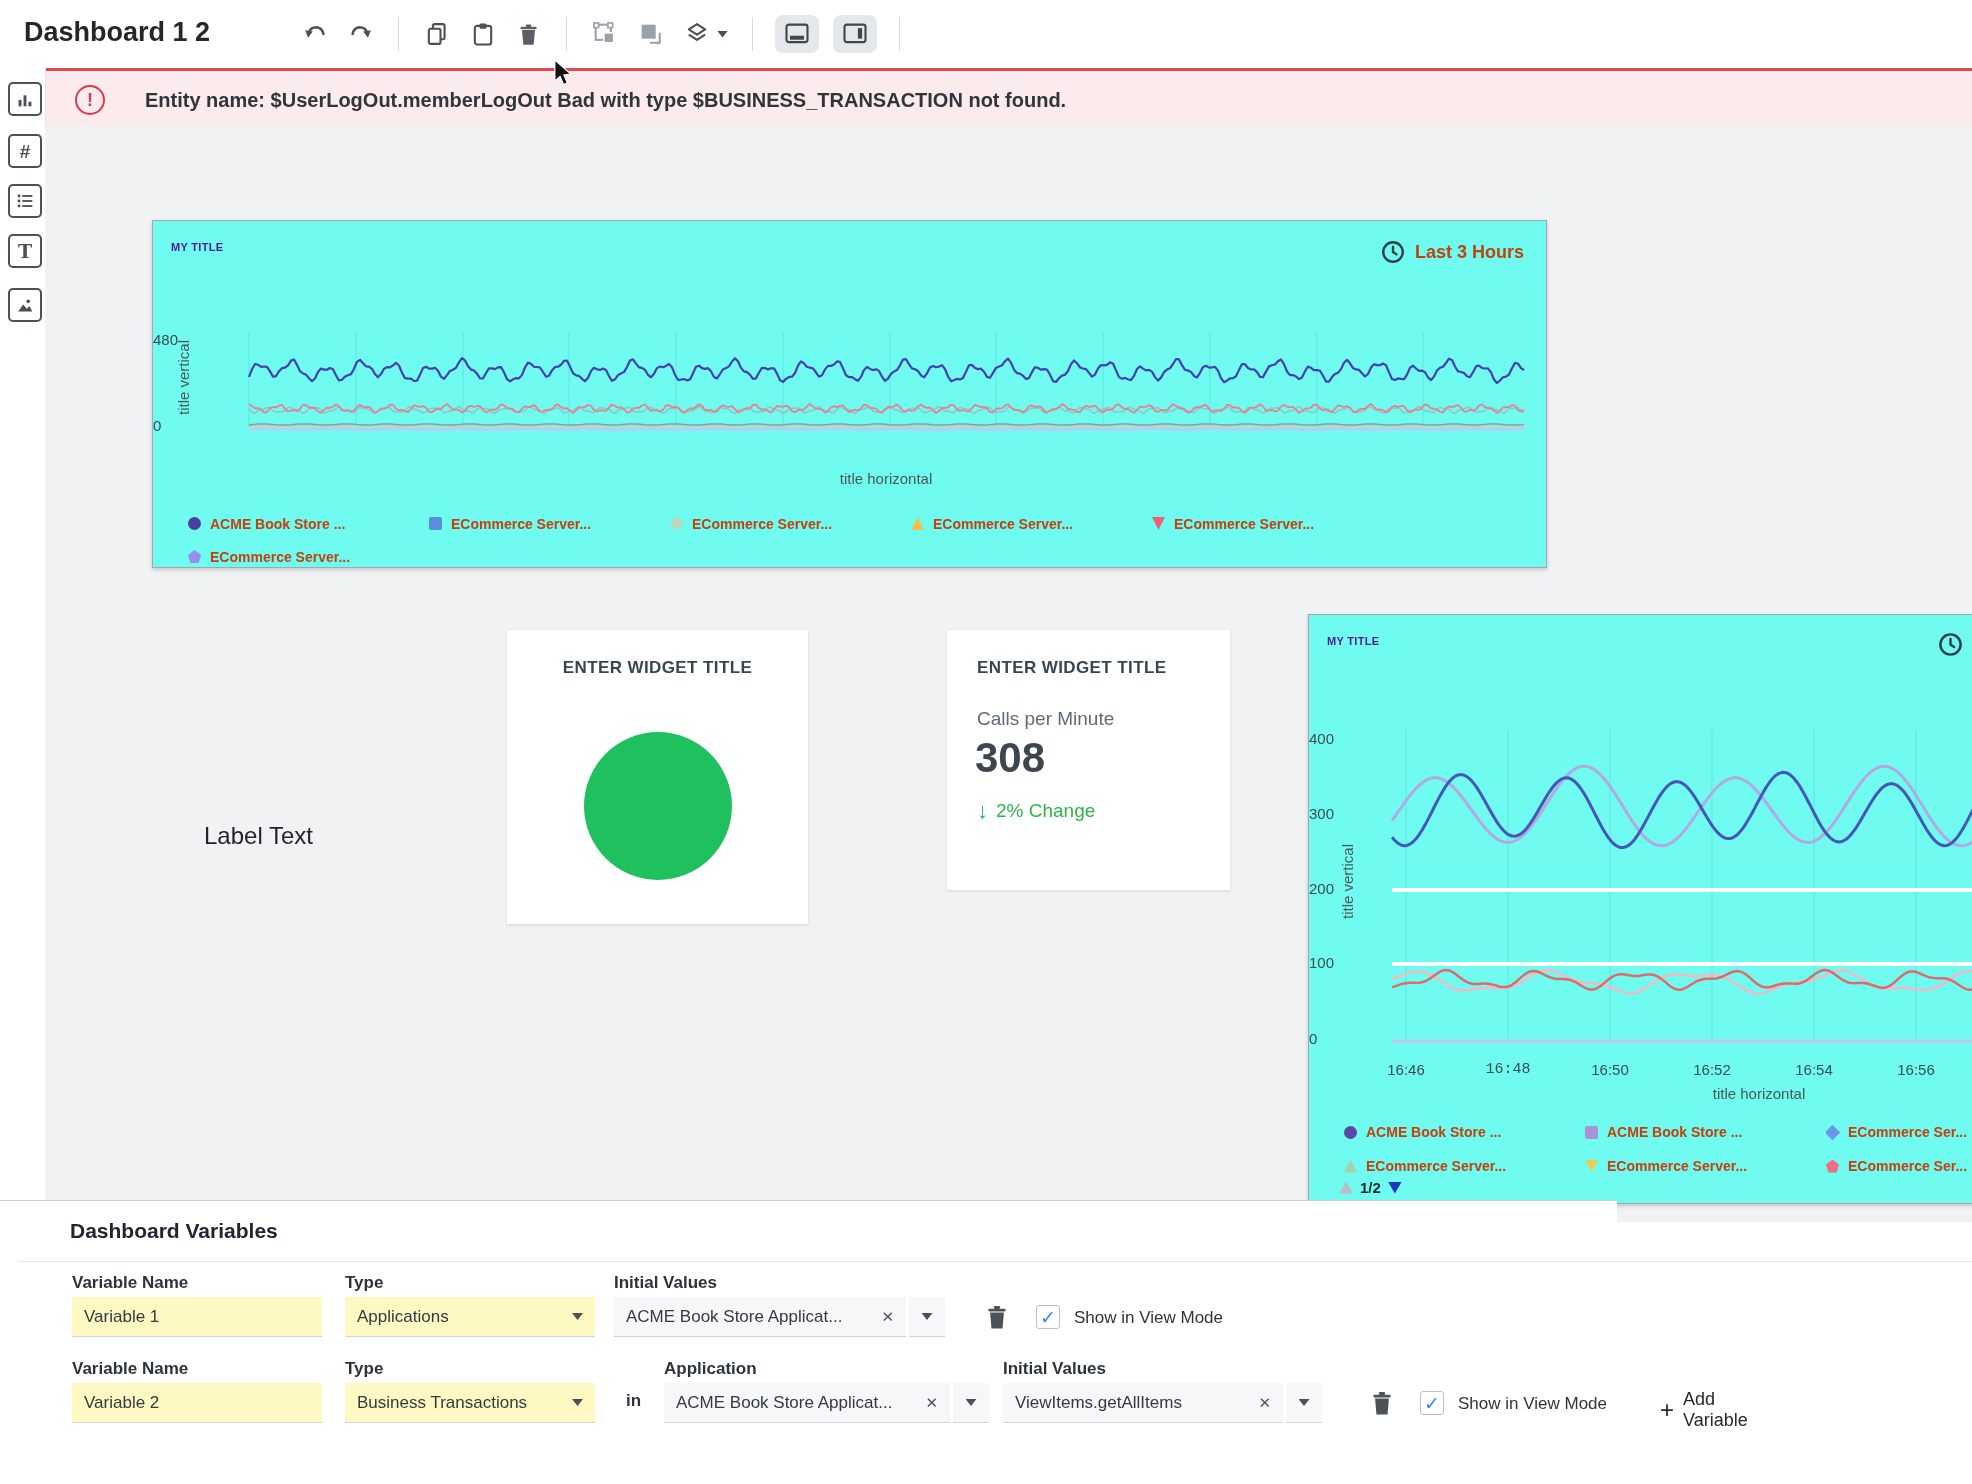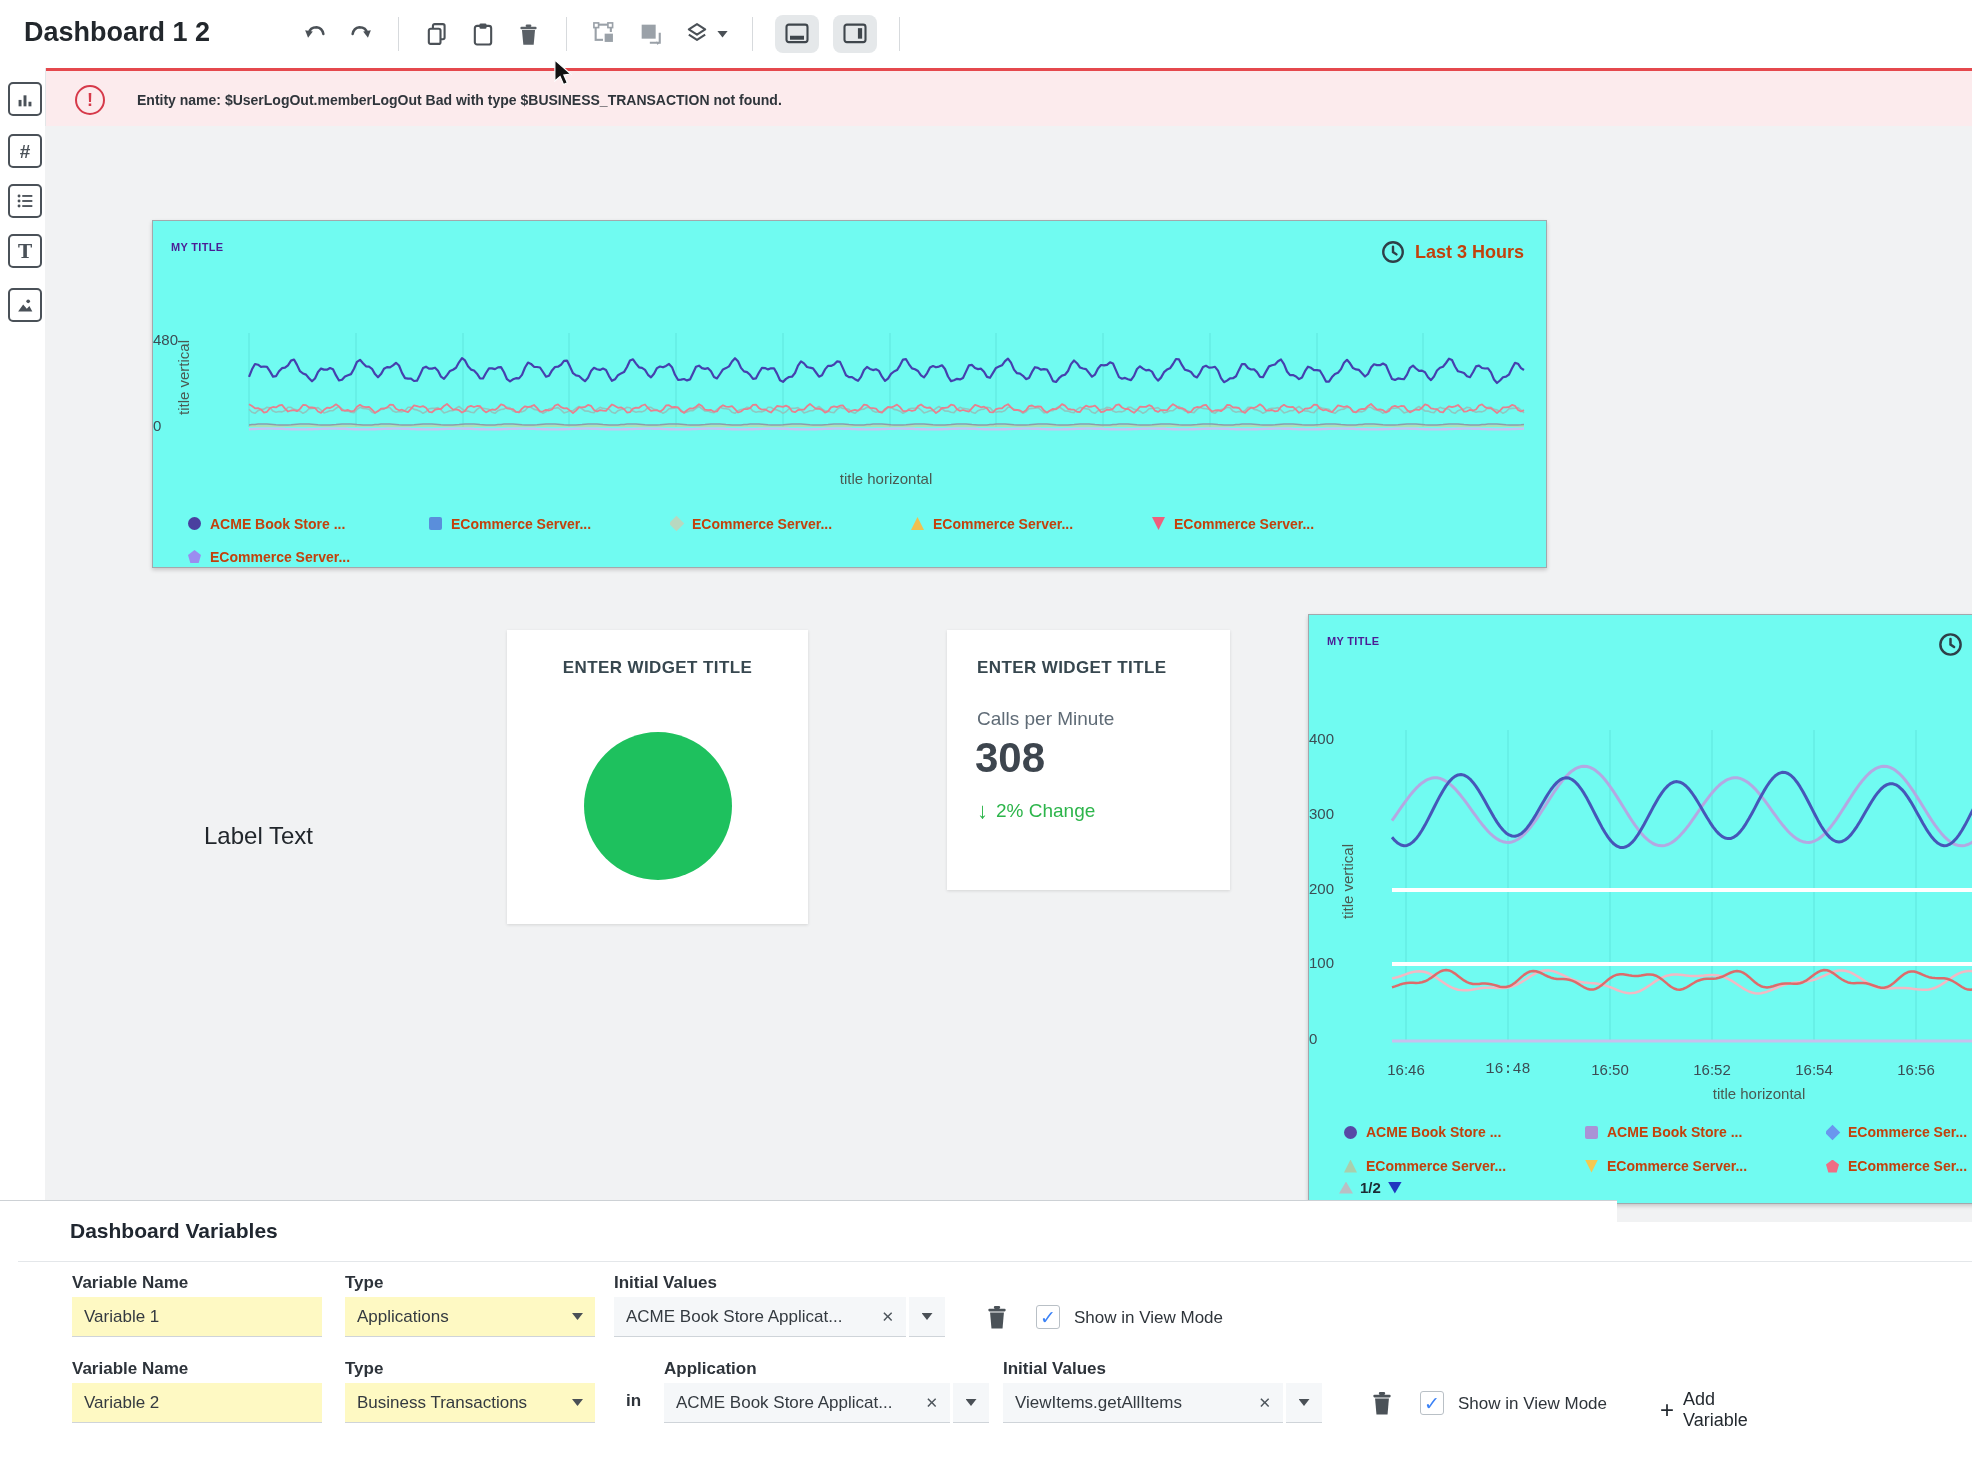--- a/index.html
+++ b/index.html
@@ -12,21 +12,21 @@
   .tb-icons{position:absolute;left:300px;top:0;height:68px;display:flex;align-items:center;gap:14px;}
   .tbtn{background:none;border:none;padding:2px;margin:0;cursor:pointer;display:flex;align-items:center;}
   .tb-sep{width:1px;height:34px;background:#d7dadd;margin:0 8px;}
   .tgl{background:#e5e8ea;border:none;border-radius:8px;width:44px;height:38px;display:flex;align-items:center;justify-content:center;cursor:pointer;}
 
   
   #banner{position:absolute;left:45px;top:68px;width:1927px;height:58px;background:#fcebed;
     border-top:3px solid #e5484d;display:flex;align-items:center;}
   .banner-icon{width:26px;height:26px;border:2.5px solid #d63a4a;border-radius:50%;color:#d63a4a;
     font-weight:700;font-size:18px;display:flex;align-items:center;justify-content:center;margin-left:30px;flex:none;}
-  .banner-text{margin-left:32px;font-size:14px;font-weight:700;color:#2f353b;}
+  .banner-text{margin-left:40px;font-size:20px;font-weight:700;color:#2f353b;}
 
   
   #sidebar{position:absolute;left:0;top:68px;width:45px;height:1154px;background:#fff;border-right:1px solid #e3e6e8;}
   .side-box{position:absolute;left:8px;width:30px;height:30px;border:2px solid #4a5158;border-radius:5px;
     display:flex;align-items:center;justify-content:center;color:#4a5158;cursor:pointer;background:#fff;}
   .side-glyph{font-weight:700;font-size:19px;line-height:1;}
   .glyph-serif{font-family:"DejaVu Serif","Liberation Serif",serif;}
 
   
   #canvas{position:absolute;left:45px;top:126px;width:1927px;height:1096px;background:#f1f2f3;}

